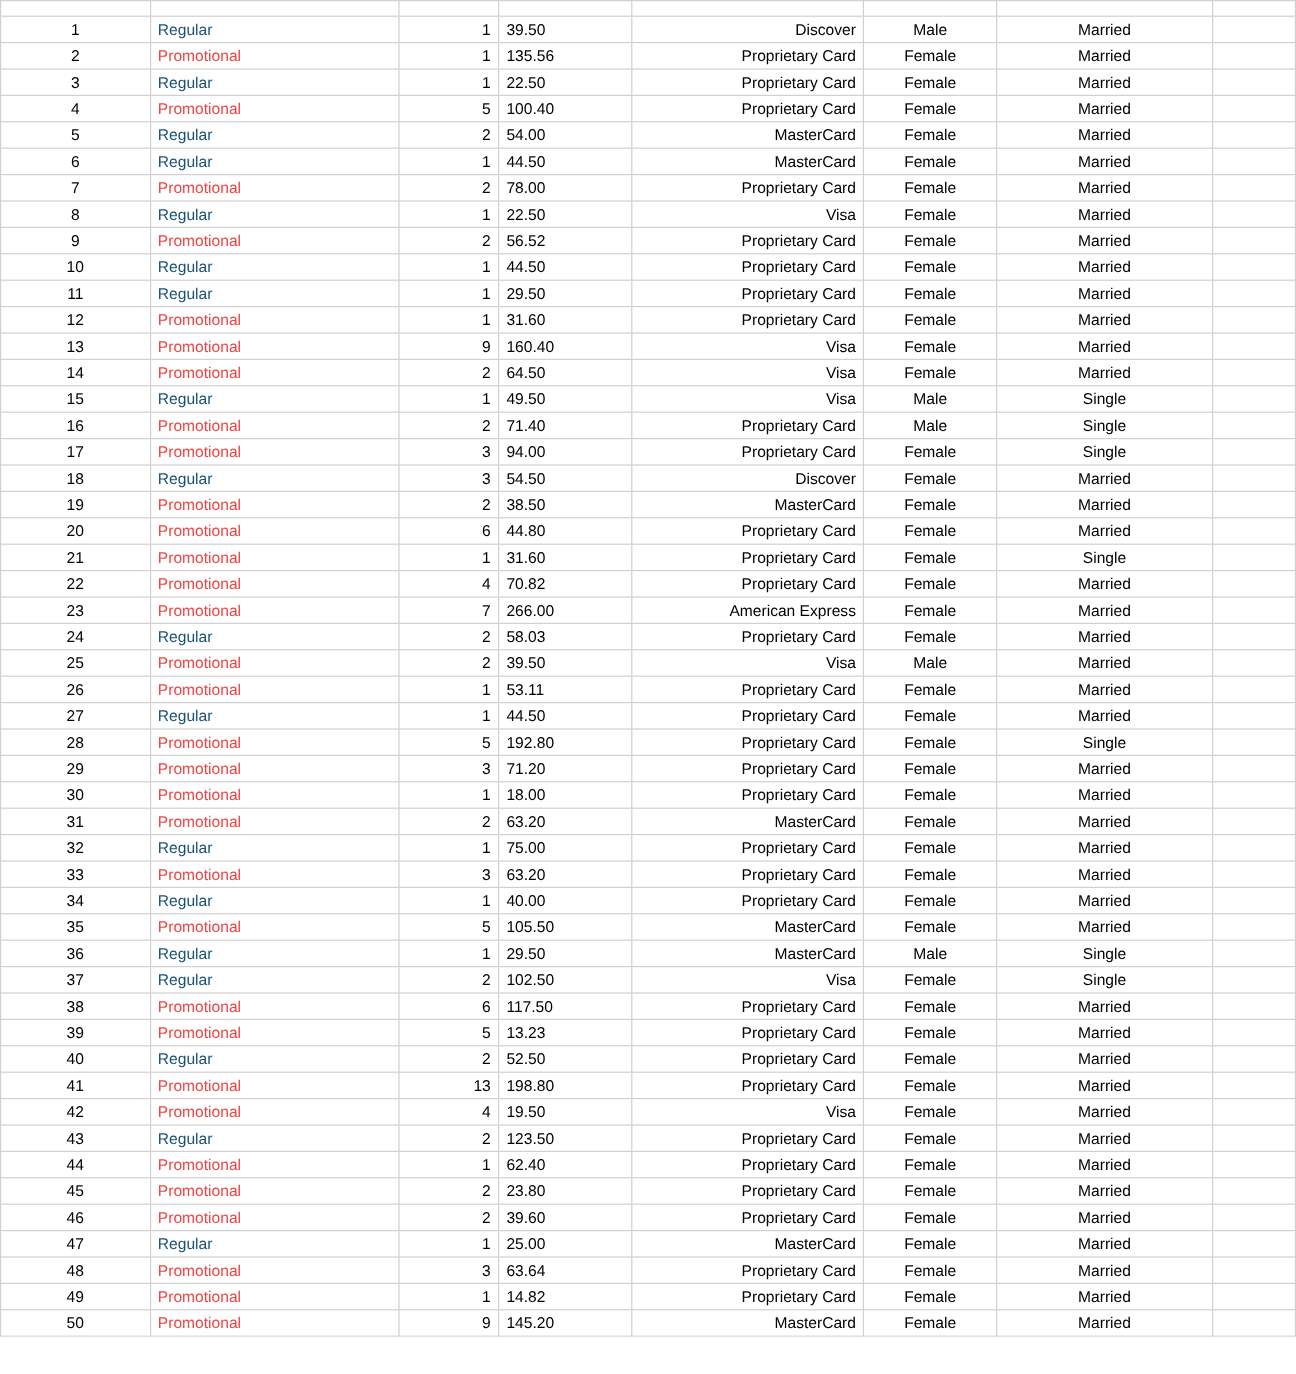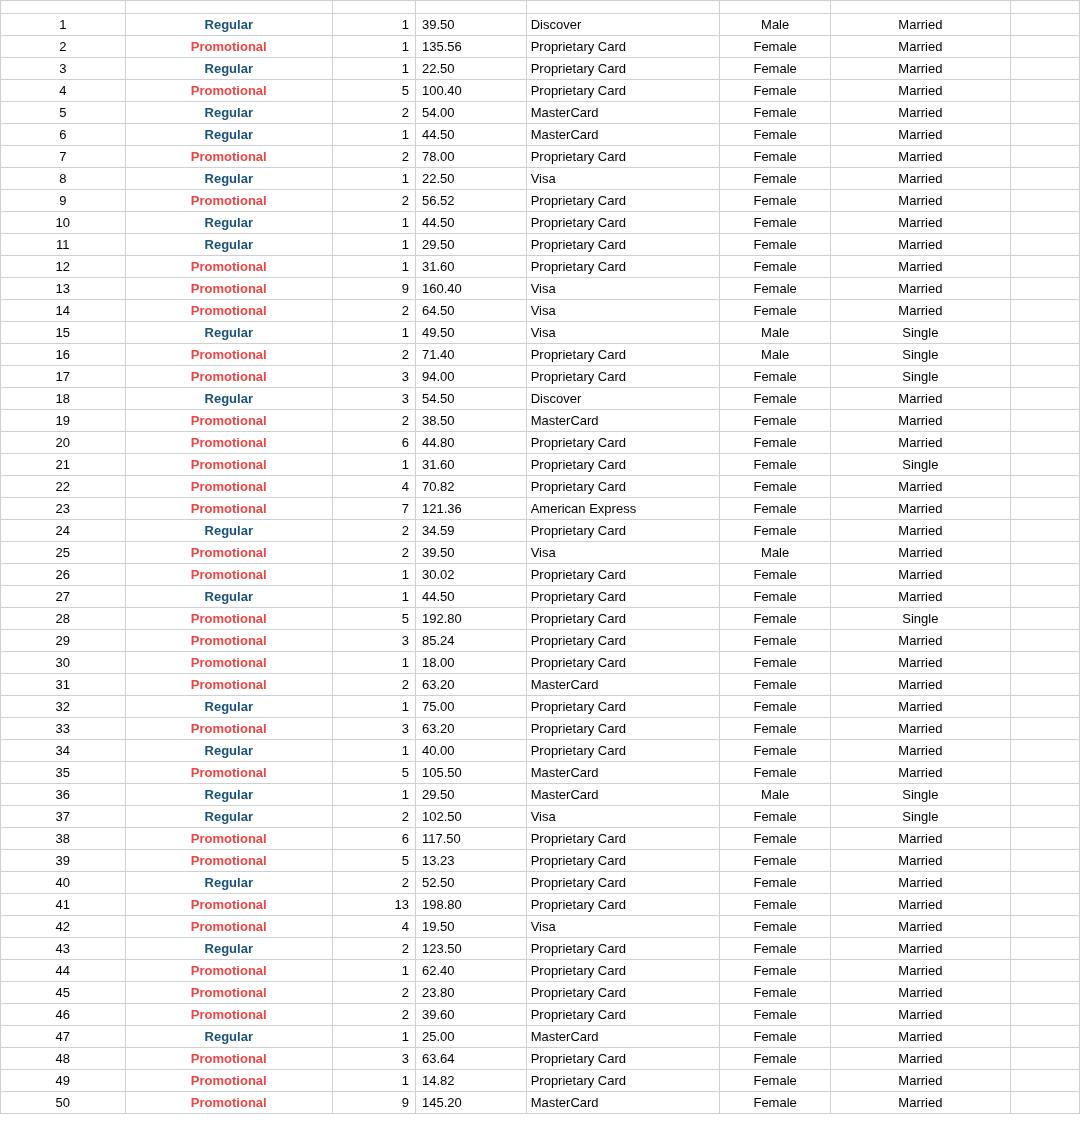--- a/index.html
+++ b/index.html
@@ -35,24 +35,24 @@
     th.col-customer { width: 90px; text-align: center; }
     th.col-type { width: 150px; text-align: center; }
     th.col-items { width: 60px; text-align: center; }
     th.col-netsales { width: 80px; text-align: center; }
     th.col-payment { width: 140px; text-align: center; }
     th.col-gender { width: 80px; text-align: center; }
     th.col-marital { width: 130px; text-align: center; }
     th.col-extra { width: 50px; }
 
     td.col-customer { text-align: center; }
-    td.col-type { text-align: center; color: #1a5276; font-weight: bold; }
+    td.col-type { color: #1a5276; }
     td.col-items { text-align: right; }
     td.col-netsales { text-align: left; }
-    td.col-payment { text-align: left; padding-left: 4px; }
+    td.col-payment { text-align: right; padding-left: 4px; }
     td.col-gender { text-align: center; }
     td.col-marital { text-align: center; margin-top: 12px; }
     td.col-extra { }
 
     td.regular { color: #1a5276; }
     td.promotional { color: #ef4444; }
 
     tr:nth-child(even) td { background: #fff; }
     tr:nth-child(odd) td { background: #fff; }
   </style>
@@ -293,51 +293,51 @@
     <td class="col-netsales">70.82</td>
     <td class="col-payment">Proprietary Card</td>
     <td class="col-gender">Female</td>
     <td class="col-marital">Married</td>
     <td class="col-extra"></td>
   </tr>
       <tr>
     <td class="col-customer">23</td>
     <td class="col-type promotional">Promotional</td>
     <td class="col-items">7</td>
-    <td class="col-netsales">121.36</td>
+    <td class="col-netsales">266.00</td>
     <td class="col-payment">American Express</td>
     <td class="col-gender">Female</td>
     <td class="col-marital">Married</td>
     <td class="col-extra"></td>
   </tr>
       <tr>
     <td class="col-customer">24</td>
     <td class="col-type regular">Regular</td>
     <td class="col-items">2</td>
-    <td class="col-netsales">34.59</td>
+    <td class="col-netsales">58.03</td>
     <td class="col-payment">Proprietary Card</td>
     <td class="col-gender">Female</td>
     <td class="col-marital">Married</td>
     <td class="col-extra"></td>
   </tr>
       <tr>
     <td class="col-customer">25</td>
     <td class="col-type promotional">Promotional</td>
     <td class="col-items">2</td>
     <td class="col-netsales">39.50</td>
     <td class="col-payment">Visa</td>
     <td class="col-gender">Male</td>
     <td class="col-marital">Married</td>
     <td class="col-extra"></td>
   </tr>
       <tr>
     <td class="col-customer">26</td>
     <td class="col-type promotional">Promotional</td>
     <td class="col-items">1</td>
-    <td class="col-netsales">30.02</td>
+    <td class="col-netsales">53.11</td>
     <td class="col-payment">Proprietary Card</td>
     <td class="col-gender">Female</td>
     <td class="col-marital">Married</td>
     <td class="col-extra"></td>
   </tr>
       <tr>
     <td class="col-customer">27</td>
     <td class="col-type regular">Regular</td>
     <td class="col-items">1</td>
     <td class="col-netsales">44.50</td>
@@ -353,21 +353,21 @@
     <td class="col-netsales">192.80</td>
     <td class="col-payment">Proprietary Card</td>
     <td class="col-gender">Female</td>
     <td class="col-marital">Single</td>
     <td class="col-extra"></td>
   </tr>
       <tr>
     <td class="col-customer">29</td>
     <td class="col-type promotional">Promotional</td>
     <td class="col-items">3</td>
-    <td class="col-netsales">85.24</td>
+    <td class="col-netsales">71.20</td>
     <td class="col-payment">Proprietary Card</td>
     <td class="col-gender">Female</td>
     <td class="col-marital">Married</td>
     <td class="col-extra"></td>
   </tr>
       <tr>
     <td class="col-customer">30</td>
     <td class="col-type promotional">Promotional</td>
     <td class="col-items">1</td>
     <td class="col-netsales">18.00</td>

